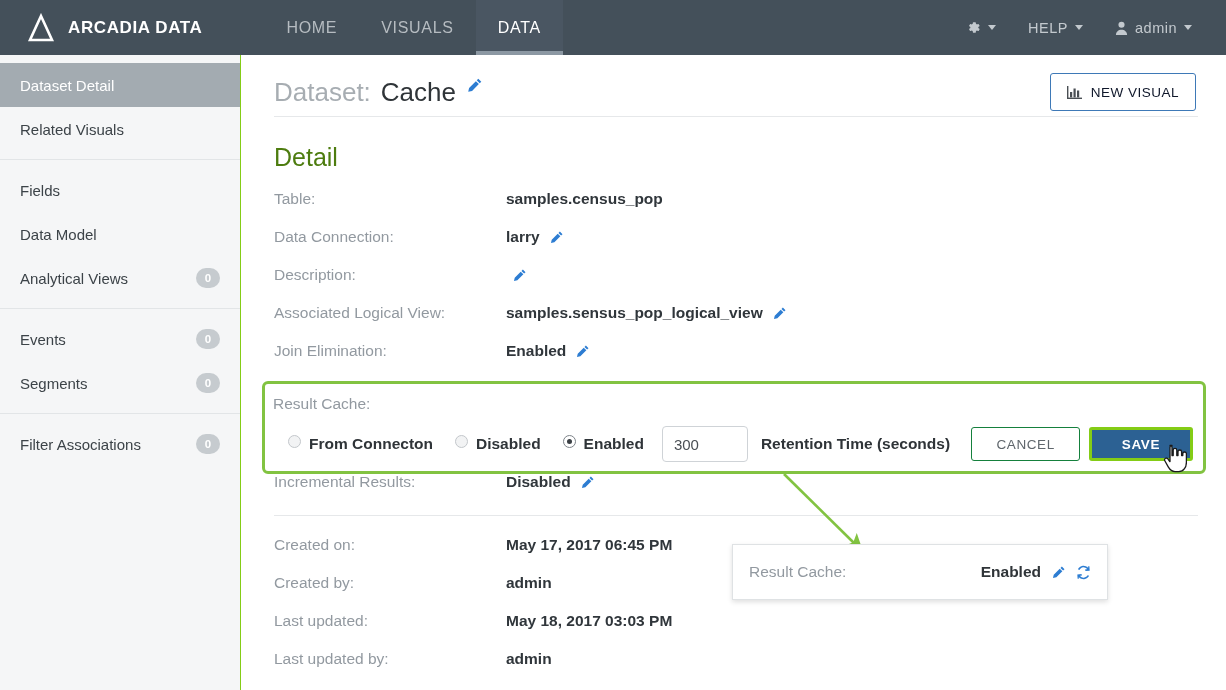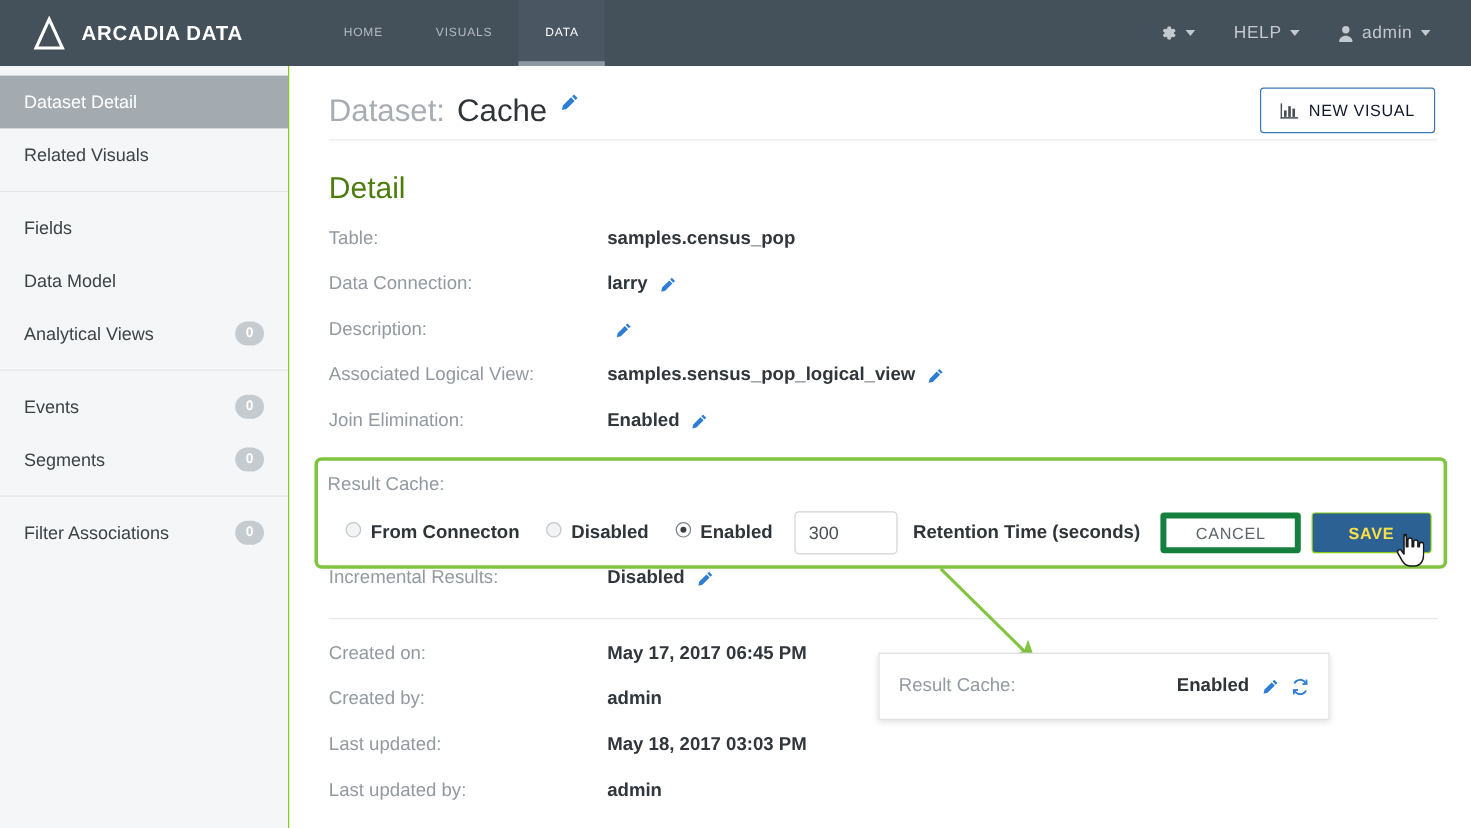--- a/index.html
+++ b/index.html
@@ -28,21 +28,21 @@
     color: #ffffff; font-size: 17px; font-weight: bold;
     letter-spacing: 0.6px;
   }
   .nav-main {
     display: flex; align-items: stretch;
     margin-left: 62px;
   }
   .nav-item {
     display: flex; align-items: center;
     padding: 0 22px;
-    color: #b6bcc1; font-size: 10px;
+    color: #b6bcc1; font-size: 16px;
     letter-spacing: 0.7px;
     position: relative;
     cursor: pointer;
   }
   .nav-item.active { color: #ffffff; background: #4a5662; }
   .nav-item.active::after {
     content: ""; position: absolute;
     left: 0; right: 0; bottom: 0; height: 4px;
     background: #8c98a3;
   }
@@ -190,29 +190,29 @@
     font-family: "Liberation Sans", sans-serif;
     background: #ffffff;
   }
   .retention-text {
     font-size: 15.5px; font-weight: bold; color: #2f3438;
     margin-left: 13px;
   }
   .cache-btns { margin-left: auto; display: flex; align-items: center; gap: 9px; }
   .btn-cancel {
     height: 34px; padding: 0 24px;
-    background: #ffffff; border: 5px solid #15803d; border-radius: 3px;
+    background: #ffffff; border: 1px solid #15803d; border-radius: 3px;
     color: #5f666c; font-size: 13.5px; letter-spacing: 0.6px;
     cursor: pointer; font-family: "Liberation Sans", sans-serif;
   }
   .btn-save {
     position: relative;
     height: 34px; padding: 0 30px;
-    background: #2c6193; border: 1px solid #84cc16; border-radius: 3px;
-    color: #fde047; font-size: 13.5px; font-weight: bold; letter-spacing: 0.6px;
+    background: #2c6193; border: 3px solid #84cc16; border-radius: 3px;
+    color: #ffffff; font-size: 13.5px; font-weight: bold; letter-spacing: 0.6px;
     cursor: pointer; font-family: "Liberation Sans", sans-serif;
   }
 
   
   .cursor-hand {
     position: absolute; left: 1161px; top: 444px;
     width: 26px; height: 30px; z-index: 40;
     pointer-events: none;
   }
 

